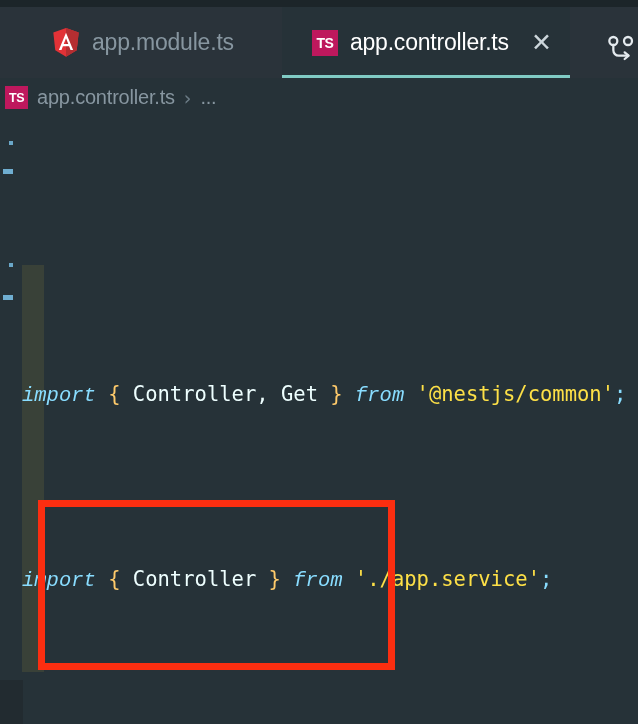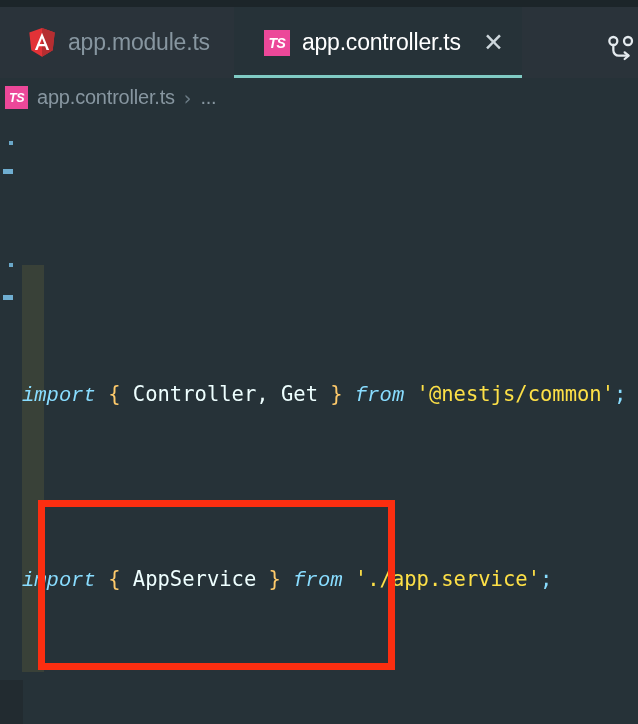--- a/index.html
+++ b/index.html
@@ -42,20 +42,21 @@
 
   .tab {
     position: relative;
     height: 71px;
     display: flex;
     align-items: center;
     gap: 12px;
     padding: 0 18px;
     cursor: pointer;
     flex: none;
+    margin-left: 24px;
   }
   .tab.inactive { background: #2a333a; padding-left: 28px; padding-right: 24px; }
   .tab.active   { background: #263238; padding-left: 30px; padding-right: 18px; }
 
   .tab-underline {
     position: absolute;
     left: 0; right: 0; bottom: 0;
     height: 3px;
     background: #80cbc4;
   }
@@ -74,31 +75,30 @@
     color: #ccd6db;
     margin-left: 10px;
     font-family: "DejaVu Sans", sans-serif;
     font-weight: 300;
     cursor: pointer;
   }
 
   
   .icon-ts {
     width: 26px; height: 26px;
-    background: #ec4899;
+    background: #be185d;
     color: #ffffff;
     font-family: "Liberation Sans", sans-serif;
     font-weight: bold;
     font-size: 14px;
     display: flex;
     align-items: center;
     justify-content: center;
     letter-spacing: -0.5px;
     flex: none;
-    font-style: italic;
   }
   .icon-ts.small { width: 23px; height: 23px; font-size: 12.5px; }
 
   .icon-angular {
     width: 28px; height: 30px;
     flex: none;
     display: block;
   }
 
   .scm-icon {
@@ -271,21 +271,21 @@
 
     <div class="code">
 
       
       <div class="indent-col" style="top:148px; height:407px;"></div>
 
       
       <div class="line"><span class="t-kw">import</span><span class="t-plain"> </span><span class="t-brace-y">{</span><span class="t-plain"> Controller, </span><span class="t-plain">Get </span><span class="t-brace-y">}</span><span class="t-plain"> </span><span class="t-kw">from</span><span class="t-plain"> </span><span class="t-str">'@nestjs/common'</span><span class="t-punct">;</span></div>
 
       
-      <div class="line"><span class="t-kw">import</span><span class="t-plain"> </span><span class="t-brace-y">{</span><span class="t-plain"> AppService </span><span class="t-brace-y">}</span><span class="t-plain"> </span><span class="t-kw">from</span><span class="t-plain"> </span><span class="t-str">'./app.service'</span><span class="t-punct">;</span></div>
+      <div class="line"><span class="t-kw">import</span><span class="t-plain"> </span><span class="t-brace-y">{</span><span class="t-plain"> Controller </span><span class="t-brace-y">}</span><span class="t-plain"> </span><span class="t-kw">from</span><span class="t-plain"> </span><span class="t-str">'./app.service'</span><span class="t-punct">;</span></div>
 
       
       
 
       
       
 
       
       
 

